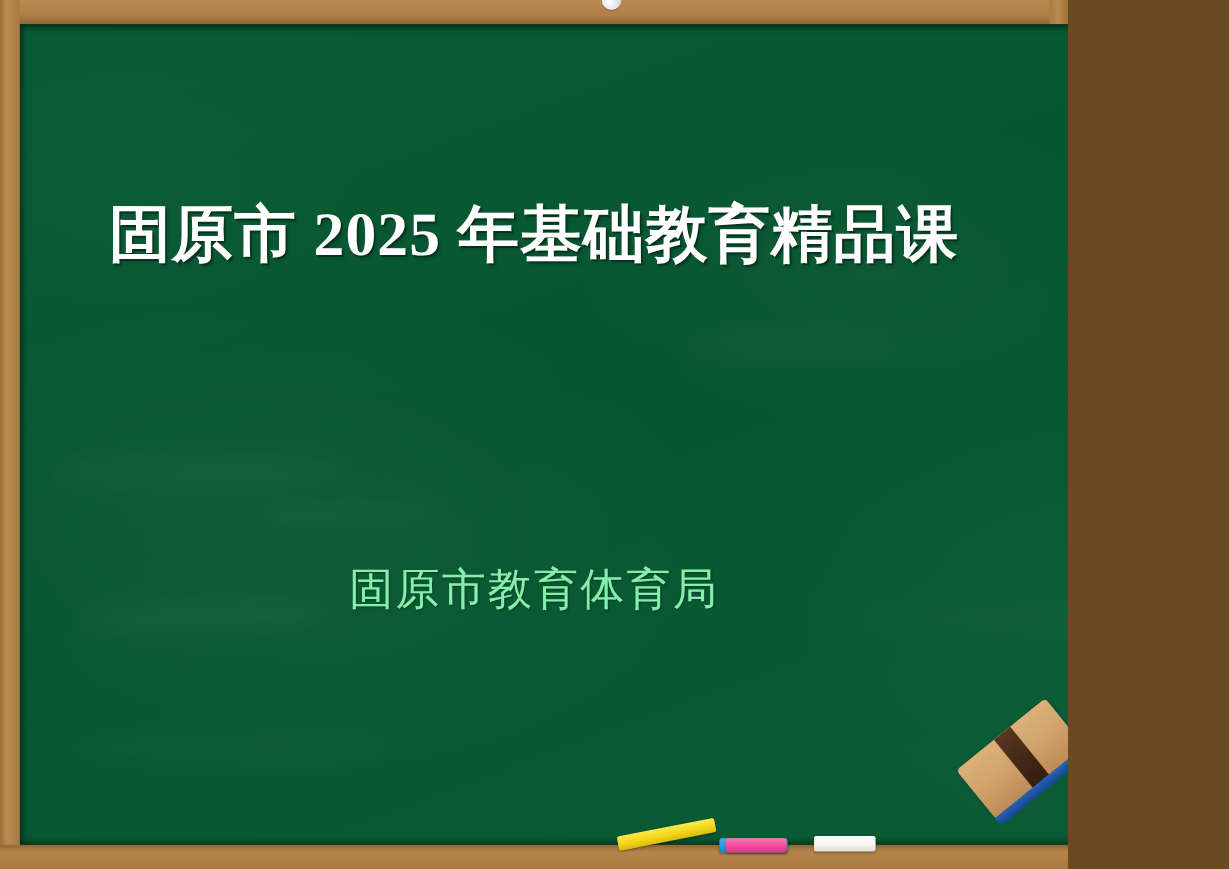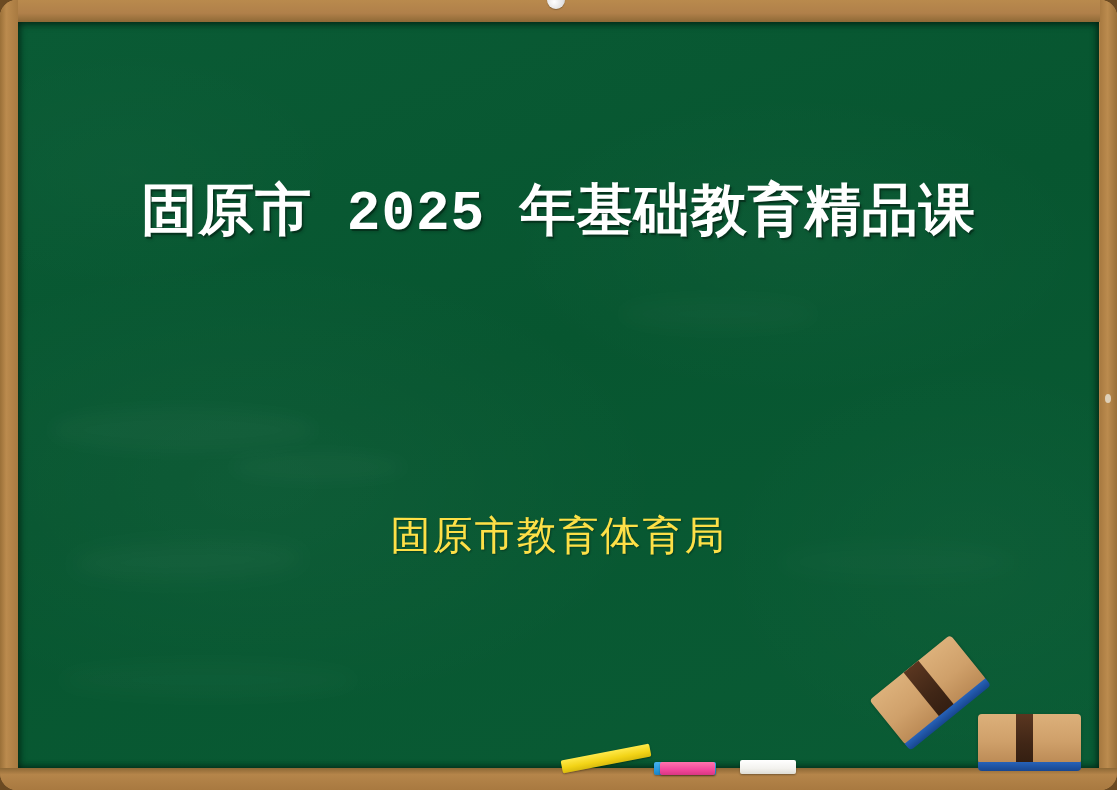--- a/index.html
+++ b/index.html
@@ -4,25 +4,24 @@
 <title>固原市 2025 年基础教育精品课遴选活动</title>
 <style>
   html, body {
     margin: 0;
     padding: 0;
     background: #6b4a22;
   }
 
   .stage {
     position: relative;
-    width: 1117px;
+    width: 971px;
     height: 790px;
     overflow: hidden;
-    font-family: Liberation Mono, monospace;
-    border-radius: 17px;
+    font-family: Liberation Serif, serif;
     -webkit-font-smoothing: antialiased;
   }
 
   
   .frame {
     position: absolute;
     inset: 0;
     background:
       linear-gradient(180deg, #b8884b 0%, #b4834a 55%, #a5763f 100%);
   }
@@ -113,21 +112,21 @@
     text-shadow:
       1.5px 1.5px 0 rgba(0,0,0,.30),
       2.5px 2.5px 3px rgba(0,0,0,.18);
     white-space: nowrap;
   }
 
   .subtitle {
     position: absolute;
     left: 0; right: 0; top: 508px;
     text-align: center;
-    color: #fde047;
+    color: #86efac;
     font-weight: 400;
     font-size: 40px;
     letter-spacing: 2px;
     text-shadow: 1px 1px 2px rgba(0,0,0,.32);
     white-space: nowrap;
   }
 
   
   .chalk {
     position: absolute;

